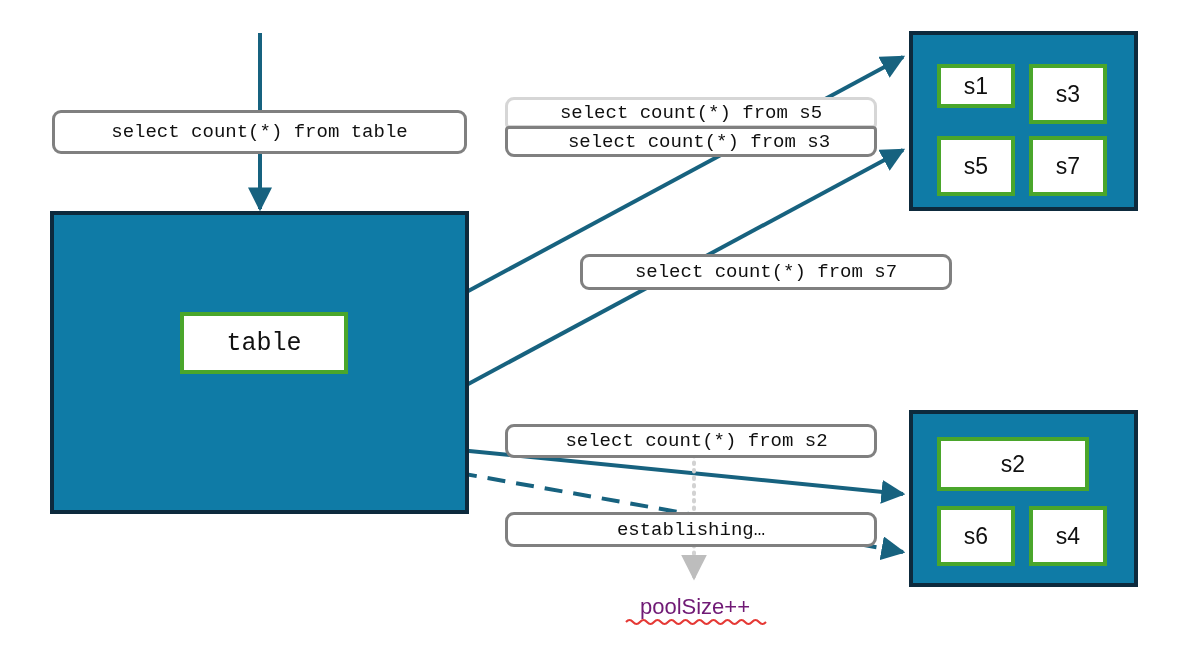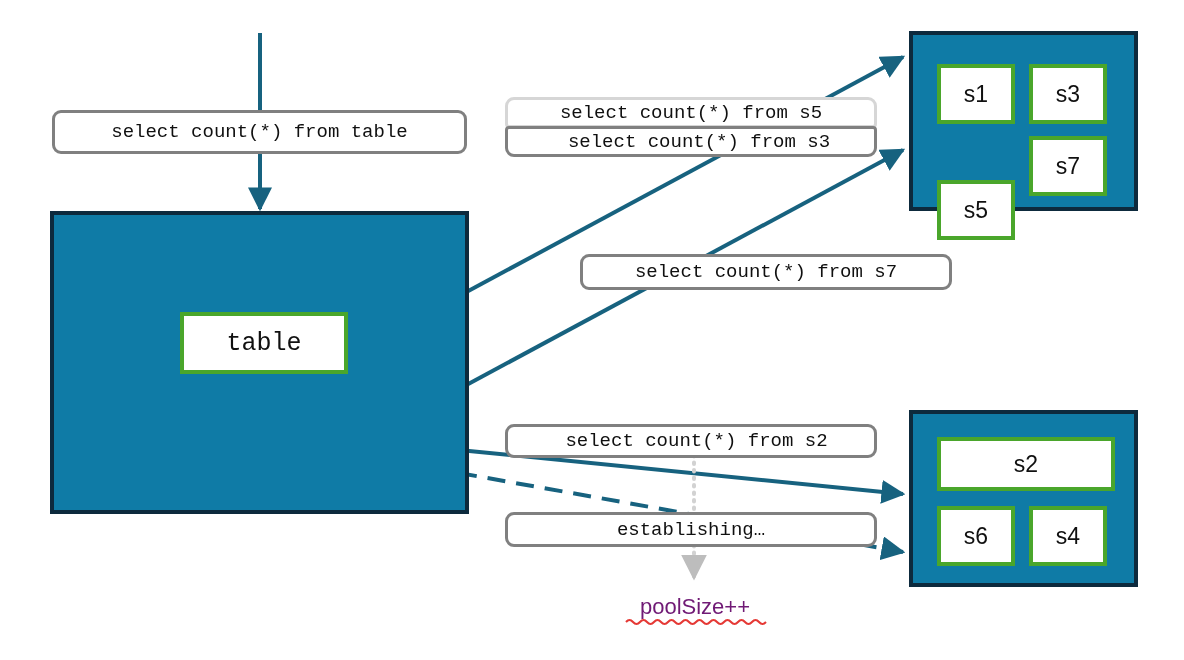--- a/index.html
+++ b/index.html
@@ -72,27 +72,27 @@
     height: 62px;
     font-family: "Liberation Mono", "DejaVu Sans Mono", monospace;
     font-size: 25px;
   }
   .server-node {
     font-family: "Liberation Sans", sans-serif;
     font-size: 23px;
   }
 
   
-  #node-s1 { left: 937px; top: 64px;  width: 78px; height: 60px; }
+  #node-s1 { left: 937px; top: 64px;  width: 78px; height: 44px; }
   #node-s3 { left: 1029px; top: 64px; width: 78px; height: 60px; }
-  #node-s5 { left: 937px; top: 136px;  width: 78px; height: 60px; margin-top: 44px; }
+  #node-s5 { left: 937px; top: 136px;  width: 78px; height: 60px; }
   #node-s7 { left: 1029px; top: 136px; width: 78px; height: 60px; }
 
   
-  #node-s2 { left: 937px; top: 437px; width: 178px; height: 54px; }
+  #node-s2 { left: 937px; top: 437px; width: 152px; height: 54px; }
   #node-s6 { left: 937px; top: 506px;  width: 78px; height: 60px; }
   #node-s4 { left: 1029px; top: 506px; width: 78px; height: 60px; }
 
   
   .label-pill {
     position: absolute;
     box-sizing: border-box;
     background: #ffffff;
     border: 3px solid #808080;
     border-radius: 9px;

